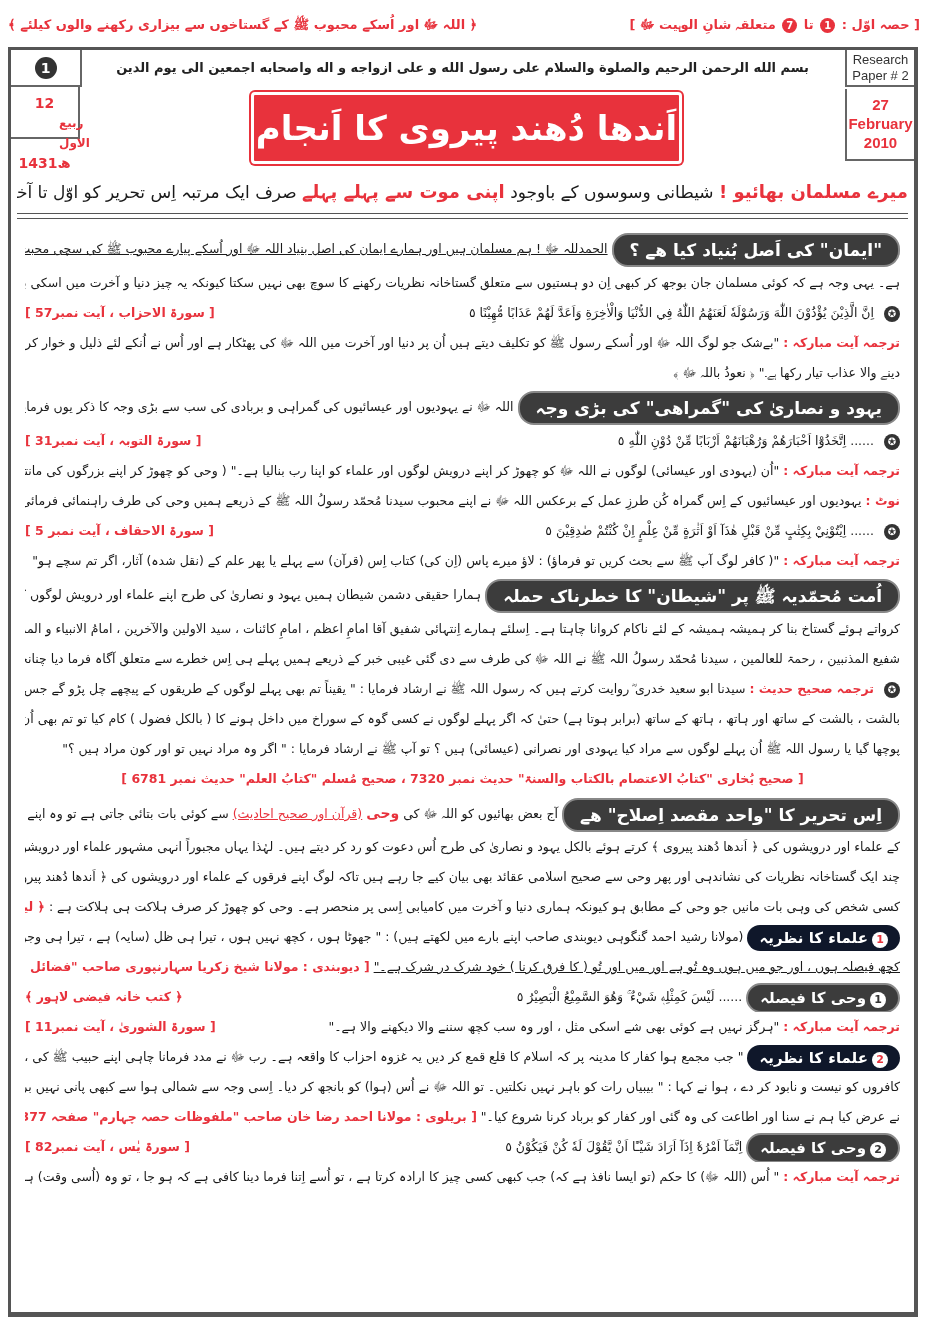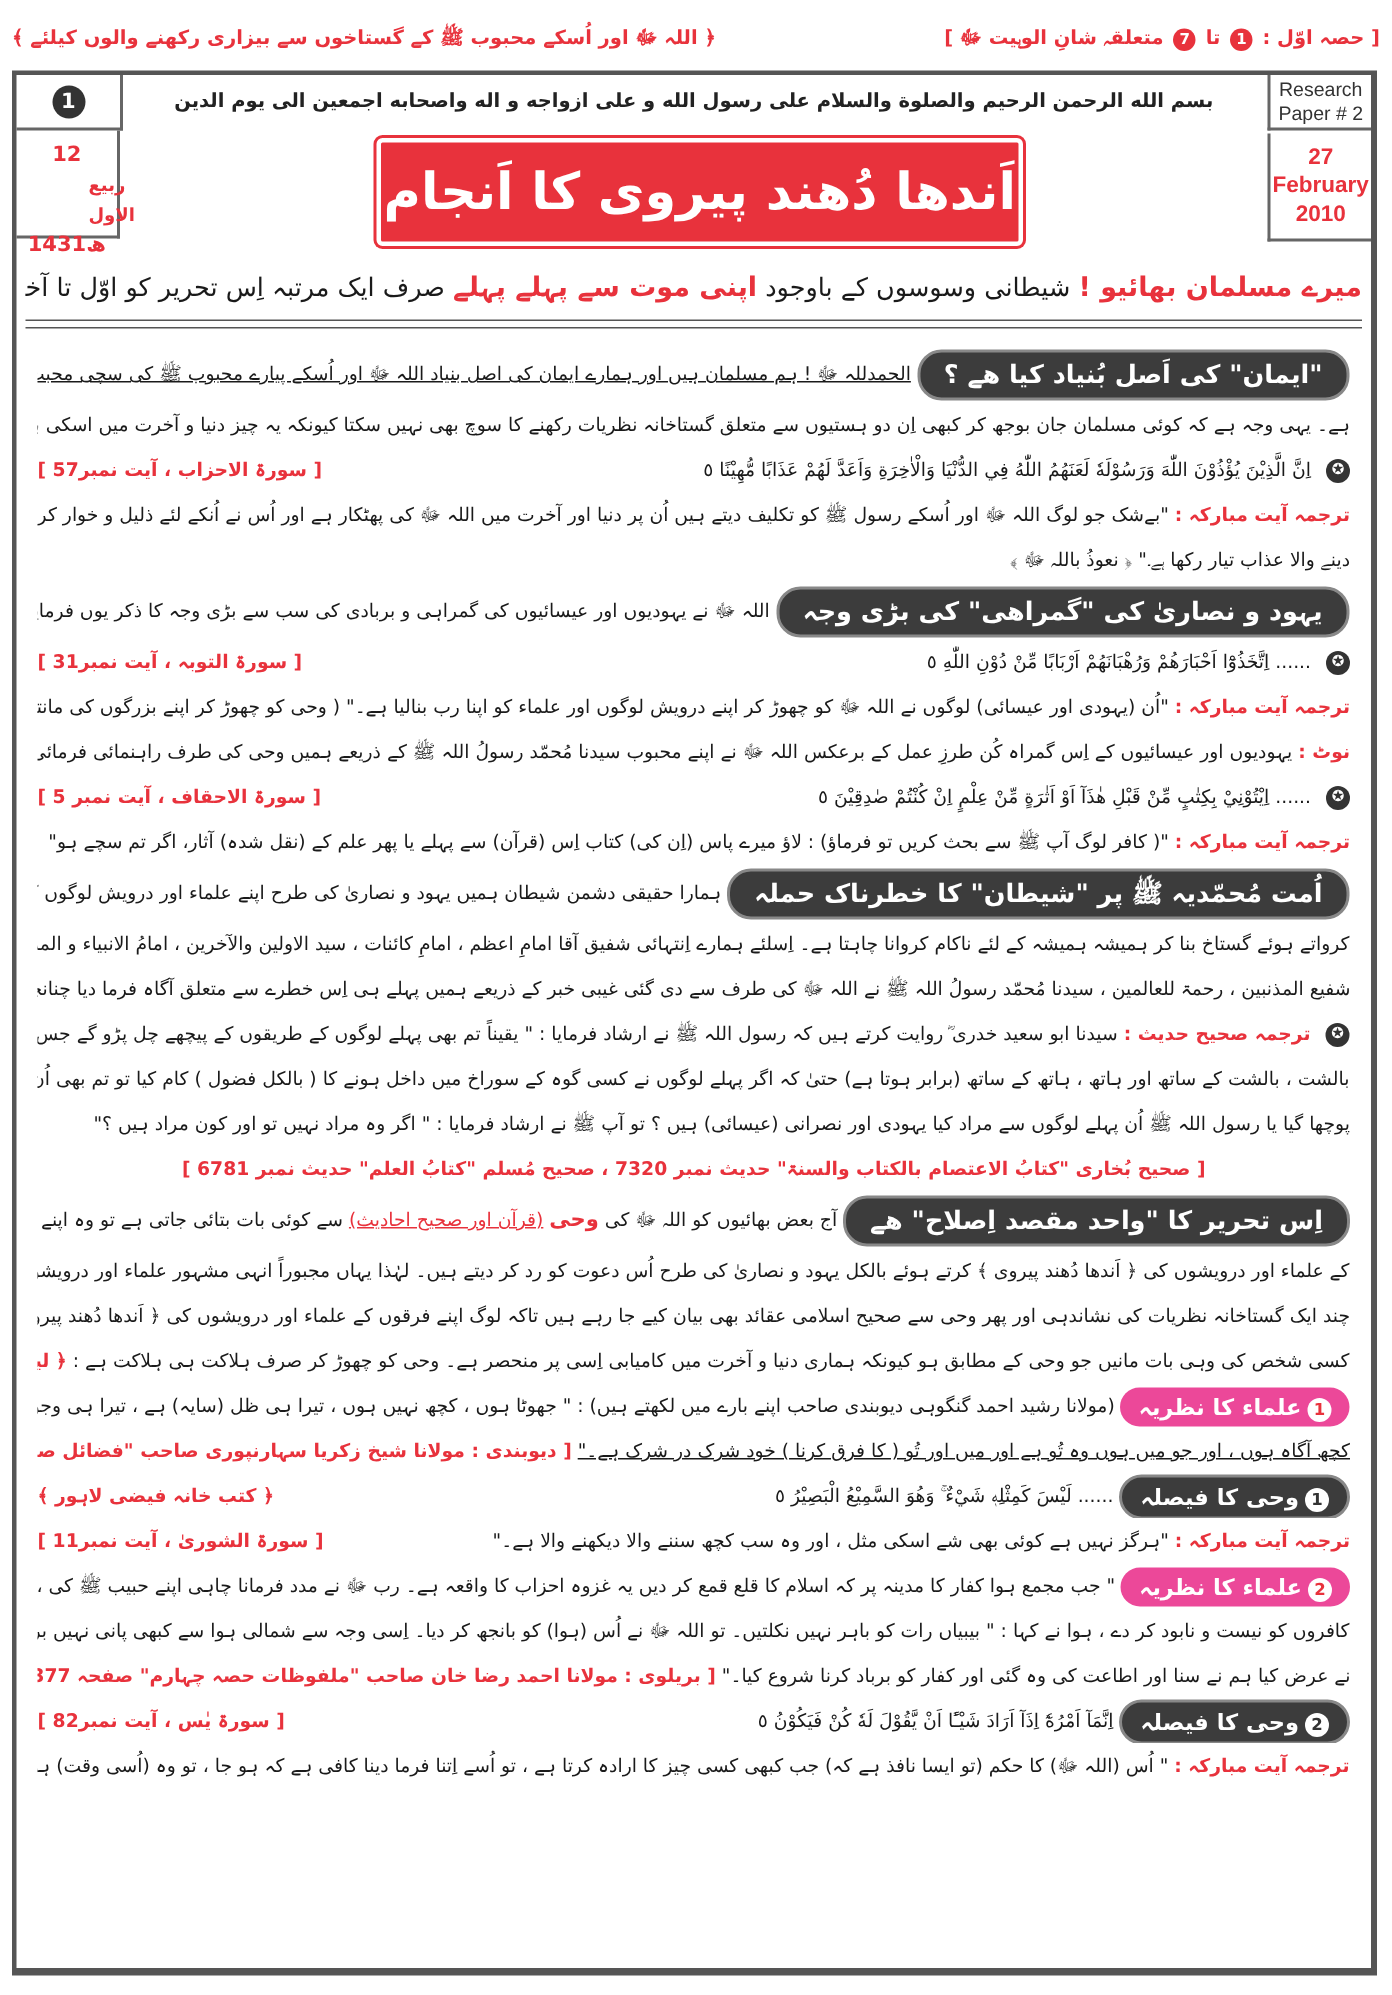--- a/index.html
+++ b/index.html
@@ -22,21 +22,21 @@
            border: 3px solid #555; border-right-width: 4px; border-bottom-width: 5px;
            box-sizing: border-box; }
 
   
   .hbox-left-top { position: absolute; top: 0; left: 0; width: 69px; height: 35px;
                    border-right: 2px solid #666; border-bottom: 2px solid #666;
                    display: flex; align-items: center; justify-content: center; }
   .circle-num { width: 22px; height: 22px; border-radius: 50%; background: #333;
                 color: #fff; font-weight: bold; font-size: 14px; text-align: center;
                 line-height: 22px; }
-  .hbox-left-bottom { position: absolute; top: 37px; left: 0; width: 69px; height: 72px;
+  .hbox-left-bottom { position: absolute; top: 37px; left: 0; width: 69px; height: 52px;
                       border-right: 2px solid #666; border-bottom: 2px solid #666;
                       color: #e8323c; font-weight: bold; text-align: center; font-size: 14px;
                       line-height: 20px; padding-top: 6px; box-sizing: border-box; }
   .hbox-right-top { position: absolute; top: 0; right: 0; width: 69px; height: 37px;
                     border-left: 2px solid #666; border-bottom: 2px solid #666;
                     font-family: "Liberation Sans", sans-serif; font-size: 13px;
                     color: #333; text-align: center; line-height: 16px; padding-top: 2px;
                     box-sizing: border-box; }
   .hbox-right-bottom { position: absolute; top: 39px; right: 0; width: 69px; height: 72px;
                        border-left: 2px solid #666; border-bottom: 2px solid #666;
@@ -61,21 +61,21 @@
   
   .content { position: absolute; top: 180px; left: 14px; right: 14px; font-size: 12.5px;
              line-height: 30px; }
   .row { position: relative; height: 30px; white-space: nowrap; overflow: hidden; }
   .row.tall { height: 38px; line-height: 38px; }
   .line { direction: rtl; unicode-bidi: embed; text-align: right; }
 
   .pill-dark { display: inline-block; background: #3c3c3c; color: #fff; font-weight: bold;
                font-size: 17px; padding: 0 16px; border-radius: 16px; line-height: 30px;
                height: 30px; border: 2px solid #888; vertical-align: middle; }
-  .pill-red { display: inline-block; background: #ec4899; color: #fff; font-weight: bold;
+  .pill-red { display: inline-block; background: #0f172a; color: #fff; font-weight: bold;
               font-size: 15px; padding: 0 12px; border-radius: 15px; line-height: 26px;
               height: 26px; vertical-align: middle; }
   .pill-num { display: inline-block; width: 16px; height: 16px; border-radius: 50%;
               background: #fff; color: #e8323c; font-size: 11px; line-height: 16px;
               text-align: center; margin-left: 4px; font-weight: bold; }
   .pill-num.dark { color: #333; }
   .star { display: inline-block; width: 16px; height: 16px; border-radius: 50%;
           background: #333; color: #fff; font-size: 10px; text-align: center;
           line-height: 16px; margin-left: 6px; vertical-align: middle; }
   .ref { position: absolute; left: 0; top: 0; color: #e8323c; font-weight: bold;
@@ -208,21 +208,21 @@
       <span class="label-red">﴿ لیجئے ملاحظہ فرمائیے ! ﴾</span>
     </div>
 
     <div class="row line">
       <span class="pill-red">
         <span class="pill-num">1</span><span>علماء کا نظریہ</span>
       </span>
       <span>(مولانا رشید احمد گنگوہی دیوبندی صاحب اپنے بارے میں لکھتے ہیں) : " جھوٹا ہوں ، کچھ نہیں ہوں ، تیرا ہی ظل (سایہ) ہے ، تیرا ہی وجود ہے ، میں کیا ہوں ،</span>
     </div>
     <div class="row line">
-      <span class="u">کچھ آگاہ ہوں ، اور جو میں ہوں وہ تُو ہے اور میں اور تُو ( کا فرق کرنا ) خود شرک در شرک ہے۔"</span>
+      <span class="u">کچھ فیصلہ ہوں ، اور جو میں ہوں وہ تُو ہے اور میں اور تُو ( کا فرق کرنا ) خود شرک در شرک ہے۔"</span>
       <span class="label-red">[ دیوبندی : مولانا شیخ زکریا سہارنپوری صاحب "فضائل صدقات" صفحہ 558 ]</span>
     </div>
     <div class="row line">
       <span class="pill-dark" style="font-size:15px;height:26px;line-height:26px;padding:0 12px;">
         <span class="pill-num dark">1</span><span>وحی کا فیصلہ</span>
       </span>
       <span>...... لَيْسَ كَمِثْلِهٖ شَيْءٌ ۚ وَهُوَ السَّمِيْعُ الْبَصِيْرُ ٥</span>
       <span class="ref">﴿ کتب خانہ فیضی لاہور ﴾</span>
     </div>
     <div class="row line">

